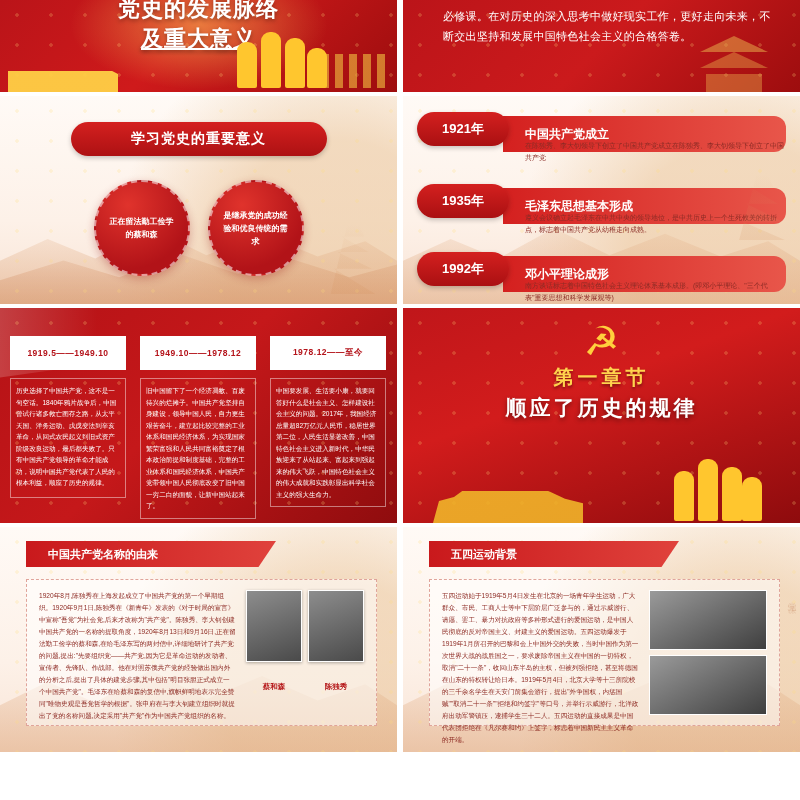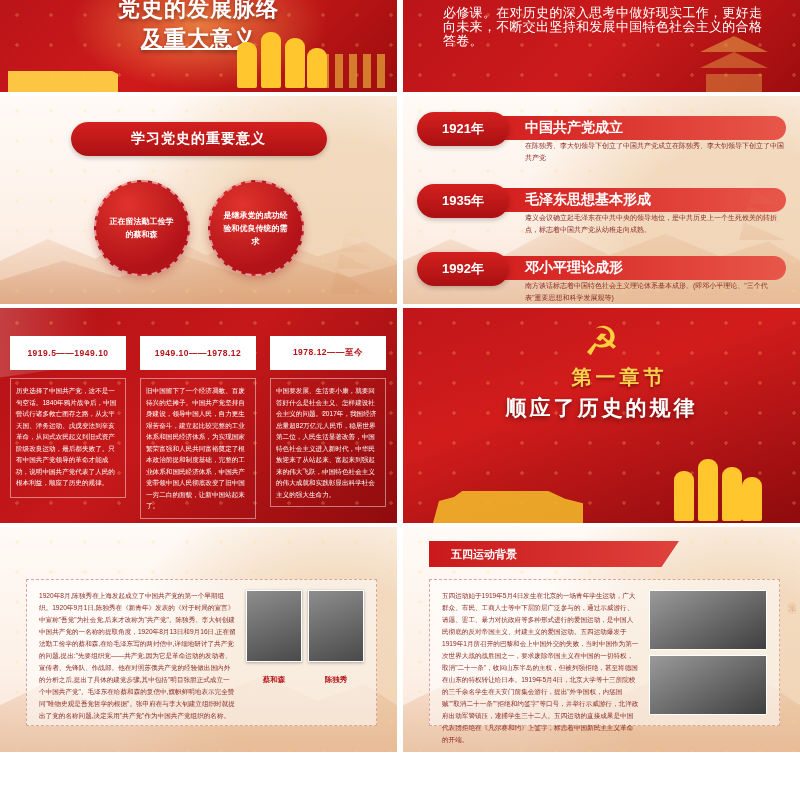--- a/index.html
+++ b/index.html
@@ -76,21 +76,21 @@
   .s1 .wall {
     position:absolute; right:6px; bottom:4px; width:70px; height:34px;
     background: repeating-linear-gradient(90deg,#e8a93a 0 8px, transparent 8px 14px);
     opacity:.7;
   }
 
   
   .s2 { background: linear-gradient(135deg,#bb1419 0%, #cb1a1c 50%, #9d0d0e 100%); }
   .s2 .para {
     position:absolute; left:40px; right:28px; top:6px;
-    color:#fff; font-size:13px; line-height:14px; letter-spacing:.3px;
+    color:#fff; font-size:11px; line-height:20px; letter-spacing:.3px;
   }
   .s2 .temple {
     position:absolute; right:18px; bottom:0; width:96px; height:62px; opacity:.55;
   }
   .temple-roof {
     position:absolute; left:50%; transform:translateX(-50%);
     width:0;height:0;border-left:34px solid transparent;border-right:34px solid transparent;
     border-bottom:16px solid #e8a94a;
   }
 
@@ -121,23 +121,23 @@
   
   .tl-row { position:absolute; left:14px; right:14px; }
   .tl-pill {
     position:absolute; left:0; top:0; width:92px; height:34px; border-radius:17px;
     background: linear-gradient(180deg,#d4201f,#aa1012);
     color:#fff; font-weight:bold; font-size:13px;
     display:flex; align-items:center; justify-content:center;
     box-shadow:0 2px 5px rgba(0,0,0,.22); z-index:2;
   }
   .tl-head {
-    position:absolute; left:86px; right:0; top:4px; height:24px; border-radius:0 12px 12px 0;
+    position:absolute; left:86px; right:0; top:4px; height:36px; border-radius:0 12px 12px 0;
     background: linear-gradient(90deg,#d4201f,#e8564a);
-    color:#fff; font-size:14px; font-weight:bold;
+    color:#fff; font-size:12px; font-weight:bold;
     display:flex; align-items:center; padding-left:22px;
   }
   .tl-body {
     position:absolute; left:108px; right:2px; top:28px;
     color:#8a2b25; font-size:7px; line-height:12px;
   }
   .s4 .pagoda2 { position:absolute; right:12px; top:78px; width:52px; height:66px; opacity:.35; }
 
   
   .s5 { background: linear-gradient(135deg,#b51216 0%, #c5181a 45%, #8f0c0e 100%); }
@@ -161,21 +161,20 @@
   
   .s6 { background: linear-gradient(160deg,#c0161a 0%, #d21c1c 40%, #8e0b0d 100%); }
   .s6 .emblem {
     position:absolute; left:50%; transform:translateX(-50%); top:10px;
     width:54px; height:46px; color:#ffcf3d; font-size:40px; line-height:46px; text-align:center;
   }
   .s6 .chapter {
     position:absolute; left:50%; transform:translateX(-50%); top:56px;
     color:#ffd34d; font-size:20px; font-weight:bold; letter-spacing:4px;
     text-shadow:0 2px 3px rgba(0,0,0,.4);
-    margin-left:18px;
   }
   .s6 .chapter-title {
     position:absolute; left:50%; transform:translateX(-50%); top:86px;
     color:#fff; font-size:21px; font-weight:bold; letter-spacing:3px;
     text-shadow:0 2px 5px rgba(0,0,0,.45);
   }
   .s6 .gate {
     position:absolute; left:30px; bottom:0; width:150px; height:58px;
     background: linear-gradient(to top,#f0b429 0 55%, rgba(240,180,41,0) 55%);
     clip-path: polygon(0 100%, 4% 62%, 14% 55%, 22% 40%, 38% 32%, 52% 24%, 66% 34%, 78% 46%, 88% 58%, 100% 66%, 100% 100%);
@@ -197,21 +196,21 @@
     background: rgba(255,255,255,.55);
     display:flex; gap:10px;
   }
   .ctext { flex:1; color:#8d2a23; font-size:6.6px; line-height:12px; }
   .photos { display:flex; gap:6px; align-items:flex-start; }
   .photo {
     width:56px; height:72px; background:#5d5d5d;
     background-image: linear-gradient(160deg,#8d8d8d,#4a4a4a);
     border:1px solid #fff; box-shadow:0 1px 3px rgba(0,0,0,.3);
   }
-  .photo-cap { text-align:left; color:#b61a1c; font-size:7.5px; font-weight:bold; margin-top:13px; }
+  .photo-cap { text-align:left; color:#b61a1c; font-size:7.5px; font-weight:bold; margin-top:20px; }
   .photo-col { display:flex; flex-direction:column; align-items:center; }
   .photo-stack { display:flex; flex-direction:column; gap:5px; }
   .photo-wide {
     width:118px; height:68px;
     background-image: linear-gradient(150deg,#9a9a9a,#3f3f3f);
     border:1px solid #fff;
   }
   .watermark {
     position:absolute; right:2px; top:30%;
     color: rgba(180,100,60,.22); font-size:9px; writing-mode: vertical-rl;
@@ -317,20 +316,21 @@
       <div class="fig" style="left:4px;height:50px;"></div>
       <div class="fig" style="left:28px;height:62px;"></div>
       <div class="fig" style="left:52px;height:54px;"></div>
       <div class="fig" style="left:72px;height:44px;"></div>
     </div>
   </div>
 
   <div class="slide lightbg">
     <div class="mountains"></div>
     <div class="stars"></div>
+    <div class="hdr-bar">中国共产党名称的由来</div>
     <div class="content-card">
       <div class="ctext">1920年8月,陈独秀在上海发起成立了中国共产党的第一个早期组织。1920年9月1日,陈独秀在《新青年》发表的《对于时局的宣言》中宣称"吾党"为社会党,后来才改称为"共产党"。陈独秀、李大钊创建中国共产党的一名称的提取角度，1920年8月13日和9月16日,正在留法勤工俭学的蔡和森,在给毛泽东写的两封信中,详细地研讨了共产党的问题,提出:"先要组织党——共产党,因为它是革命运动的发动者、宣传者、先锋队、作战部。他在对照苏俄共产党的经验做出国内外的分析之后,提出了具体的建党步骤,其中包括"明目张胆正式成立一个中国共产党"。毛泽东在给蔡和森的复信中,旗帜鲜明地表示完全赞同"唯物史观是吾党哲学的根据"。张申府在与李大钊建立组织时就提出了党的名称问题,决定采用"共产党"作为中国共产党组织的名称。</div>
       <div class="photos">
         <div class="photo-col">
           <div class="photo"></div>
           <div class="photo-cap">蔡和森</div>
         </div>
         <div class="photo-col">
           <div class="photo"></div>
           <div class="photo-cap">陈独秀</div>

